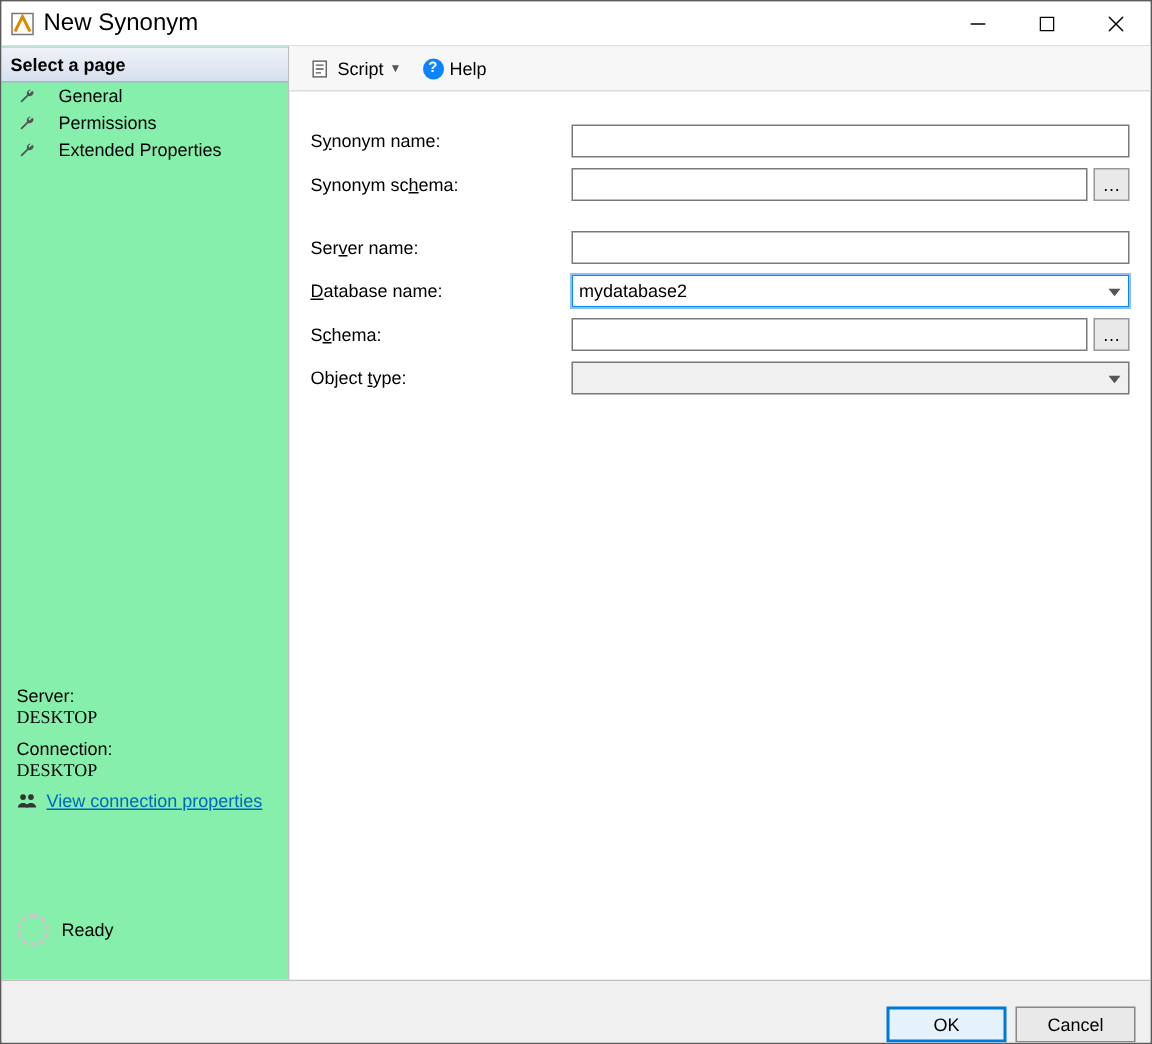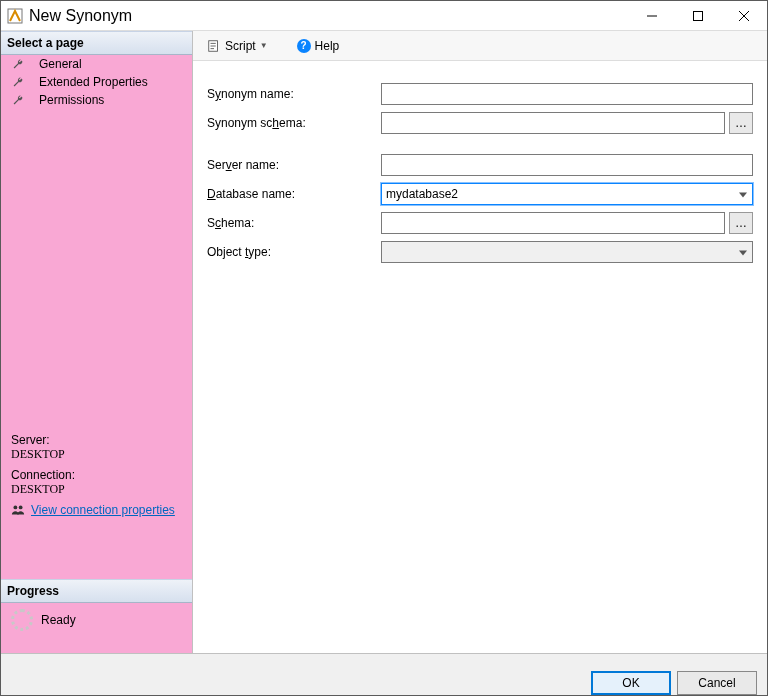--- a/index.html
+++ b/index.html
@@ -35,21 +35,21 @@
     color:#000;
   }
   .win-btn svg{width:10px;height:10px;}
   
   .body-area {
     display:flex;
     height: calc(696px - 30px - 42px - 2px);
   }
   .left-panel {
     width: 192px;
-    background: #f9a8d4;
+    background: #86efac;
     border-right: 1px solid #c0c0c0;
     display:flex;flex-direction:column;
   }
   .section-header {
     font-weight:bold;
     padding: 4px 6px;
     background: linear-gradient(#eef2f8,#d6e0ee);
     border-top:1px solid #c7d3e6;
     border-bottom:1px solid #a7b5c9;
   }
@@ -66,21 +66,21 @@
   .conn-value{color:#000;margin-bottom:6px;font-family:Liberation Serif, serif;}
   .link{color:#0067c0;text-decoration:underline;cursor:pointer;}
   .progress-row{display:flex;align-items:center;gap:8px;padding:6px 20px 2px 10px;}
   .spinner{
     width:22px;height:22px;border-radius:50%;
     border:3px dotted #c8c8c8;
   }
   
   .right-panel{flex:1;display:flex;flex-direction:column;background:#fff;}
   .toolbar{
-    height:30px;display:flex;align-items:center;gap:21px;
+    height:30px;display:flex;align-items:center;gap:6px;
     padding:0 10px;border-bottom:1px solid #ddd;background:#f7f7f7;
   }
   .toolbar .tbtn{display:flex;align-items:center;gap:4px;padding:2px 4px;}
   .toolbar .drop-arrow{font-size:8px;color:#555;}
   .form-area{padding:22px 14px 14px 14px;}
   .form-row{display:flex;align-items:center;margin-bottom:7px;height:22px;}
   .form-row.gap{margin-top:20px;}
   .form-label{width:174px;text-align:left;color:#000;}
   .form-label u{text-decoration:underline;}
   .form-field{flex:1;display:flex;gap:4px;}
@@ -161,29 +161,29 @@
           </svg>
         </span>
       <span>General</span>
     </div>
     <div class="page-item">
       <span class="wrench">
           <svg viewBox="0 0 16 16">
             <path d="M13 5a3 3 0 0 1-4 3L4 13l-1-1 5-5a3 3 0 0 1 3-4l-2 2 1 1 2-2z" fill="#555"></path>
           </svg>
         </span>
-      <span>Extended Properties</span>
+      <span>Permissions</span>
     </div>
     <div class="page-item">
       <span class="wrench">
           <svg viewBox="0 0 16 16">
             <path d="M13 5a3 3 0 0 1-4 3L4 13l-1-1 5-5a3 3 0 0 1 3-4l-2 2 1 1 2-2z" fill="#555"></path>
           </svg>
         </span>
-      <span>Permissions</span>
+      <span>Extended Properties</span>
     </div>
 
     <div style="flex:1"></div>
 
     <div class="conn-block">
       <div class="conn-label">Server:</div>
       <div class="conn-value">DESKTOP</div>
       <div class="conn-label">Connection:</div>
       <div class="conn-value">DESKTOP</div>
       <div style="display:flex;align-items:center;gap:6px;">
@@ -194,21 +194,20 @@
               <path d="M1 13c0-2 2-3.5 4-3.5s4 1.5 4 3.5" fill="#333"></path>
               <path d="M7 13c0-2 2-3.5 4-3.5s4 1.5 4 3.5" fill="#333"></path>
             </svg>
         </span>
         <span class="link">View connection properties</span>
       </div>
     </div>
 
     <div style="height:60px"></div>
 
-    <div class="section-header">Progress</div>
     <div class="progress-row">
       <div class="spinner"></div>
       <span>Ready</span>
     </div>
     <div style="height:20px"></div>
   </div>
 
   <div class="right-panel">
     <div class="toolbar">
       <div class="tbtn">

